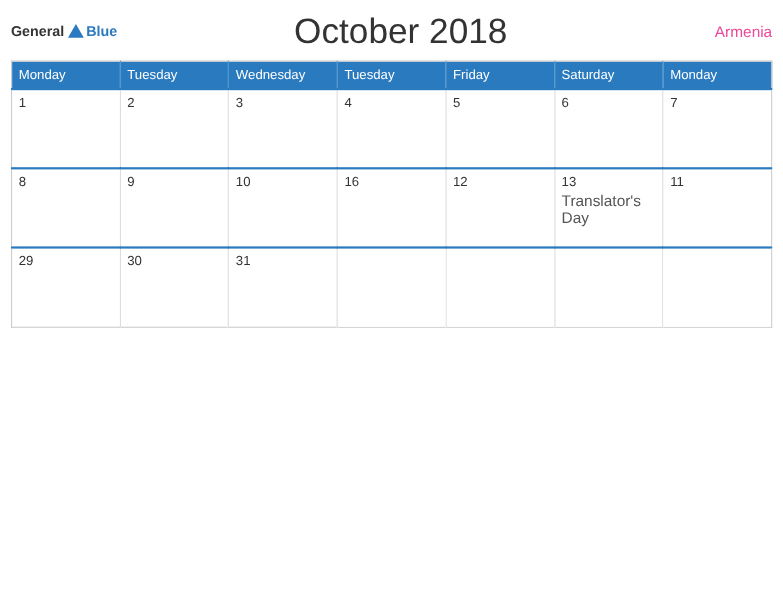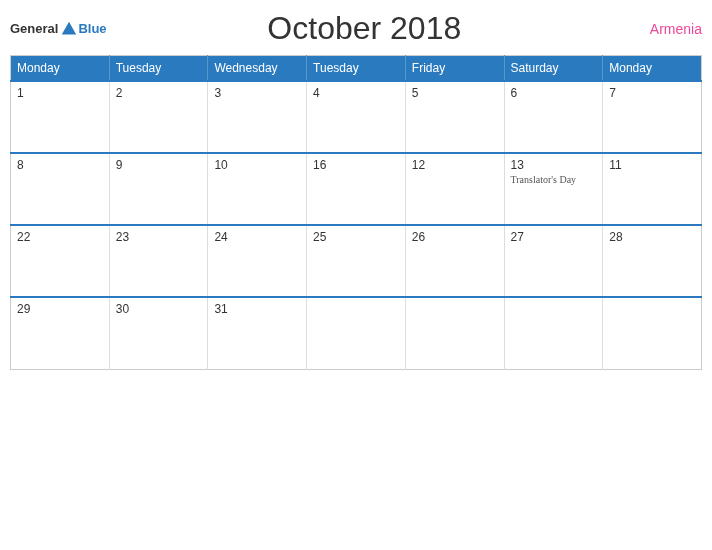--- a/index.html
+++ b/index.html
@@ -82,25 +82,24 @@
     }
     .calendar thead tr {
       border-top: none;
     }
     .day-number {
       font-size: 12px;
       color: #333;
       display: block;
     }
     .holiday-text {
-      font-size: 10px;
+      font-size: 14px;
       color: #555;
       display: block;
       margin-top: 2px;
-      font-family: Liberation Serif, serif;
     }
     .empty-cell {
       background: #fff;
     }
   </style>
 </head>
 <body>
 
 <div class="header-row">
   <div class="logo">
@@ -170,43 +169,20 @@
         <td>
           <span class="day-number">13</span>
           <span class="holiday-text">Translator's Day</span>
         </td>
         <td>
           <span class="day-number">11</span>
         </td>
       </tr>
       <tr>
         <td>
-          <span class="day-number">22</span>
-        </td>
-        <td>
-          <span class="day-number">23</span>
-        </td>
-        <td>
-          <span class="day-number">24</span>
-        </td>
-        <td>
-          <span class="day-number">25</span>
-        </td>
-        <td>
-          <span class="day-number">26</span>
-        </td>
-        <td>
-          <span class="day-number">27</span>
-        </td>
-        <td>
-          <span class="day-number">28</span>
-        </td>
-      </tr>
-      <tr>
-        <td>
           <span class="day-number">29</span>
         </td>
         <td>
           <span class="day-number">30</span>
         </td>
         <td>
           <span class="day-number">31</span>
         </td>
         <td class="empty-cell"></td>
         <td class="empty-cell"></td>

